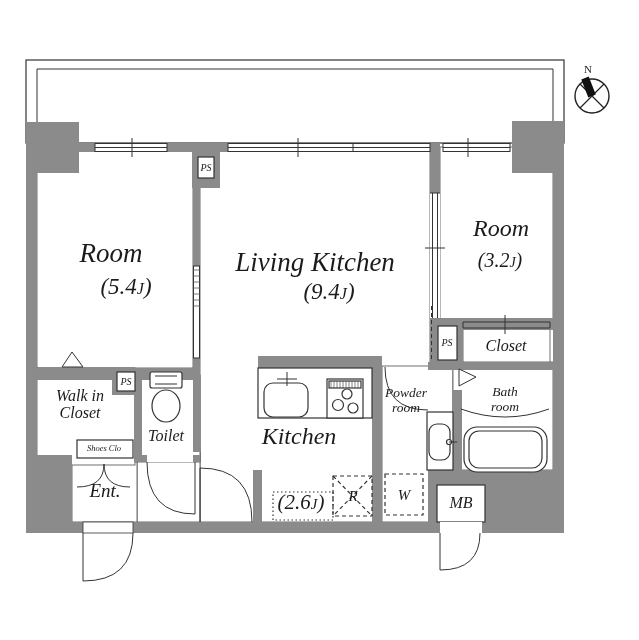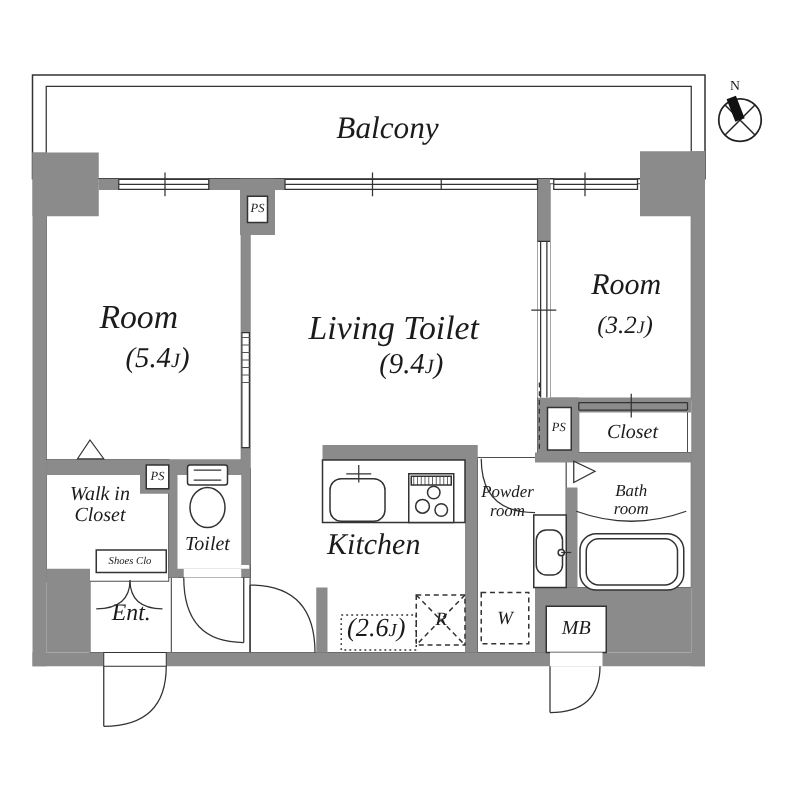--- a/index.html
+++ b/index.html
@@ -165,26 +165,25 @@
     <polygon points="459,369 459,386 476,377" fill="#fff" stroke="#333" stroke-width="1"></polygon>
   </g>
 
   <g>
     <circle cx="592" cy="96" r="17" fill="#fff" stroke="#222" stroke-width="1.4"></circle>
     <path d="M580,84 L604,108 M580,108 L604,84" stroke="#222" stroke-width="1.2" fill="none"></path>
     <line x1="592" y1="96" x2="585" y2="78" stroke="#111" stroke-width="8"></line>
   </g>
 </svg>
 
-  <div class="lbl fs25" style="left:310px;top:103px">Balcony</div>
 
   <div class="lbl fs27" style="left:111px;top:254px">Room</div>
   <div class="lbl fs23" style="left:111px;top:287px"><span>(5.4</span><span class="jj">J</span><span>)</span></div>
 
-  <div class="lbl fs27" style="left:315px;top:263px">Living Toilet</div>
+  <div class="lbl fs27" style="left:315px;top:263px">Living Kitchen</div>
   <div class="lbl fs23" style="left:314px;top:292px"><span>(9.4</span><span class="jj">J</span><span>)</span></div>
 
   <div class="lbl fs24" style="left:501px;top:229px">Room</div>
   <div class="lbl fs20" style="left:500px;top:261px"><span>(3.2</span><span class="jj">J</span><span>)</span></div>
 
   <div class="lbl fs24" style="left:299px;top:437px">Kitchen</div>
   <div class="lbl fs21" style="left:301px;top:466px"><span>(2.6</span><span class="jj">J</span><span>)</span></div>
 
   <div class="lbl fs16" style="left:80px;top:404px">
       <div>Walk in</div>

